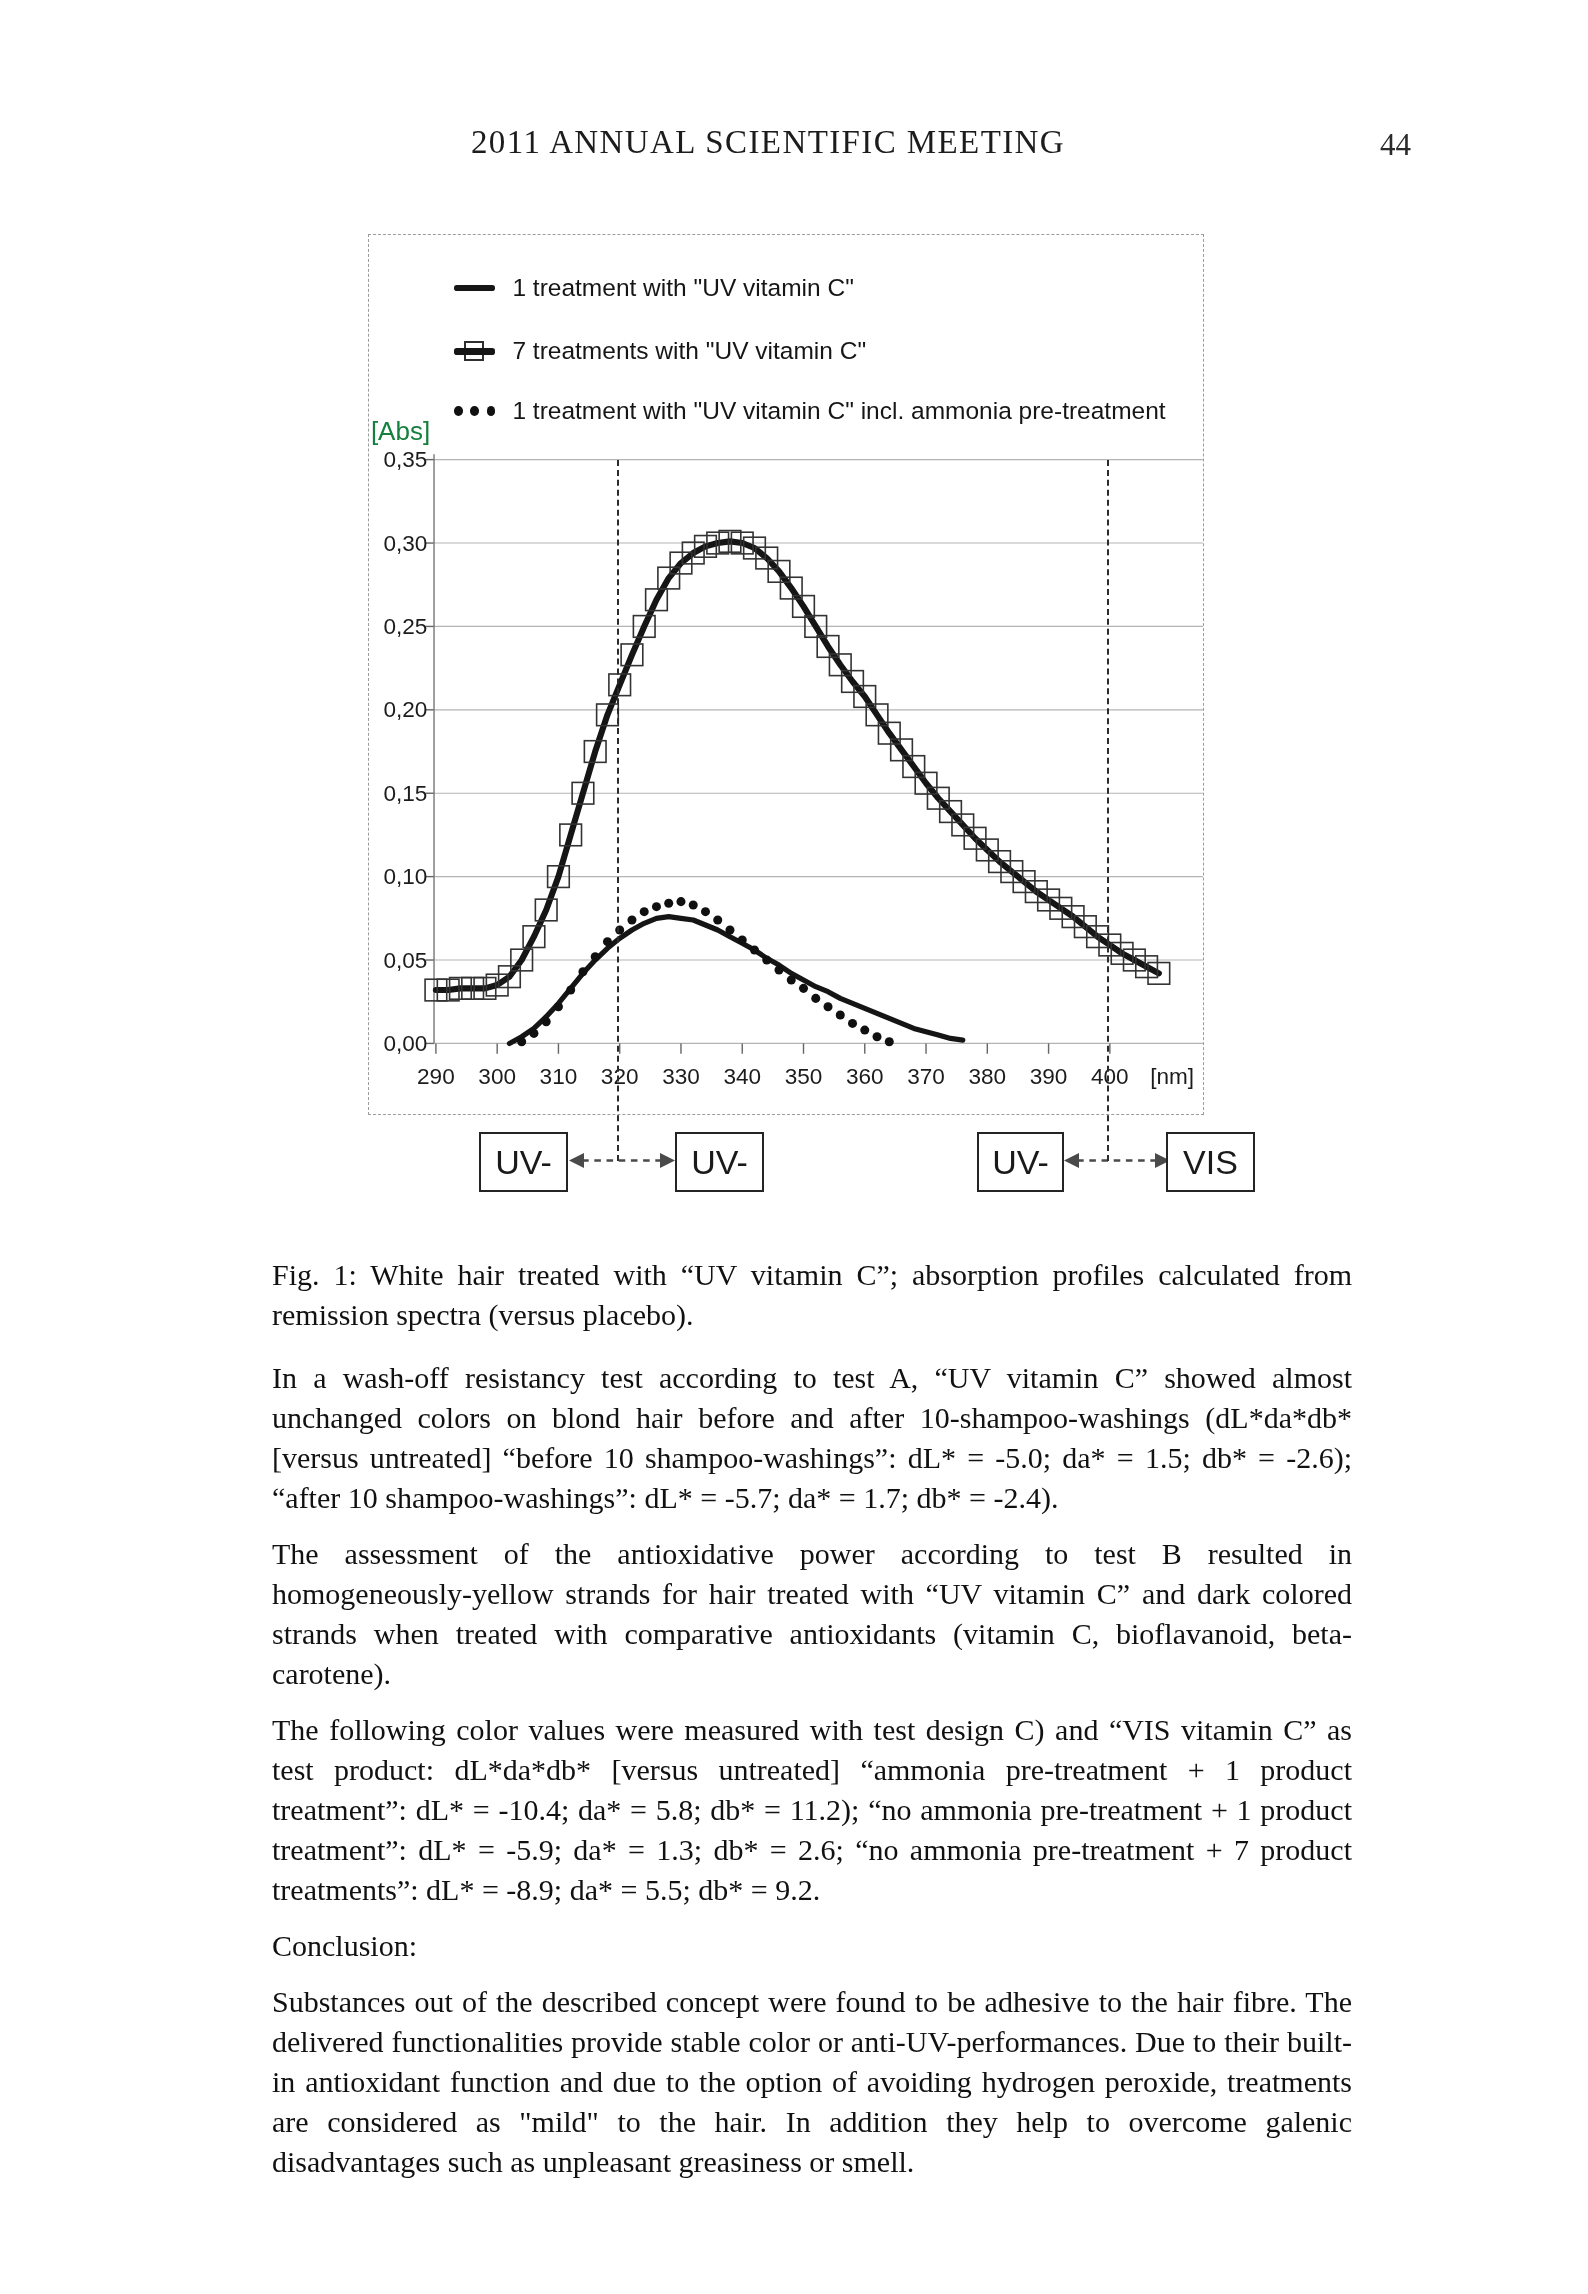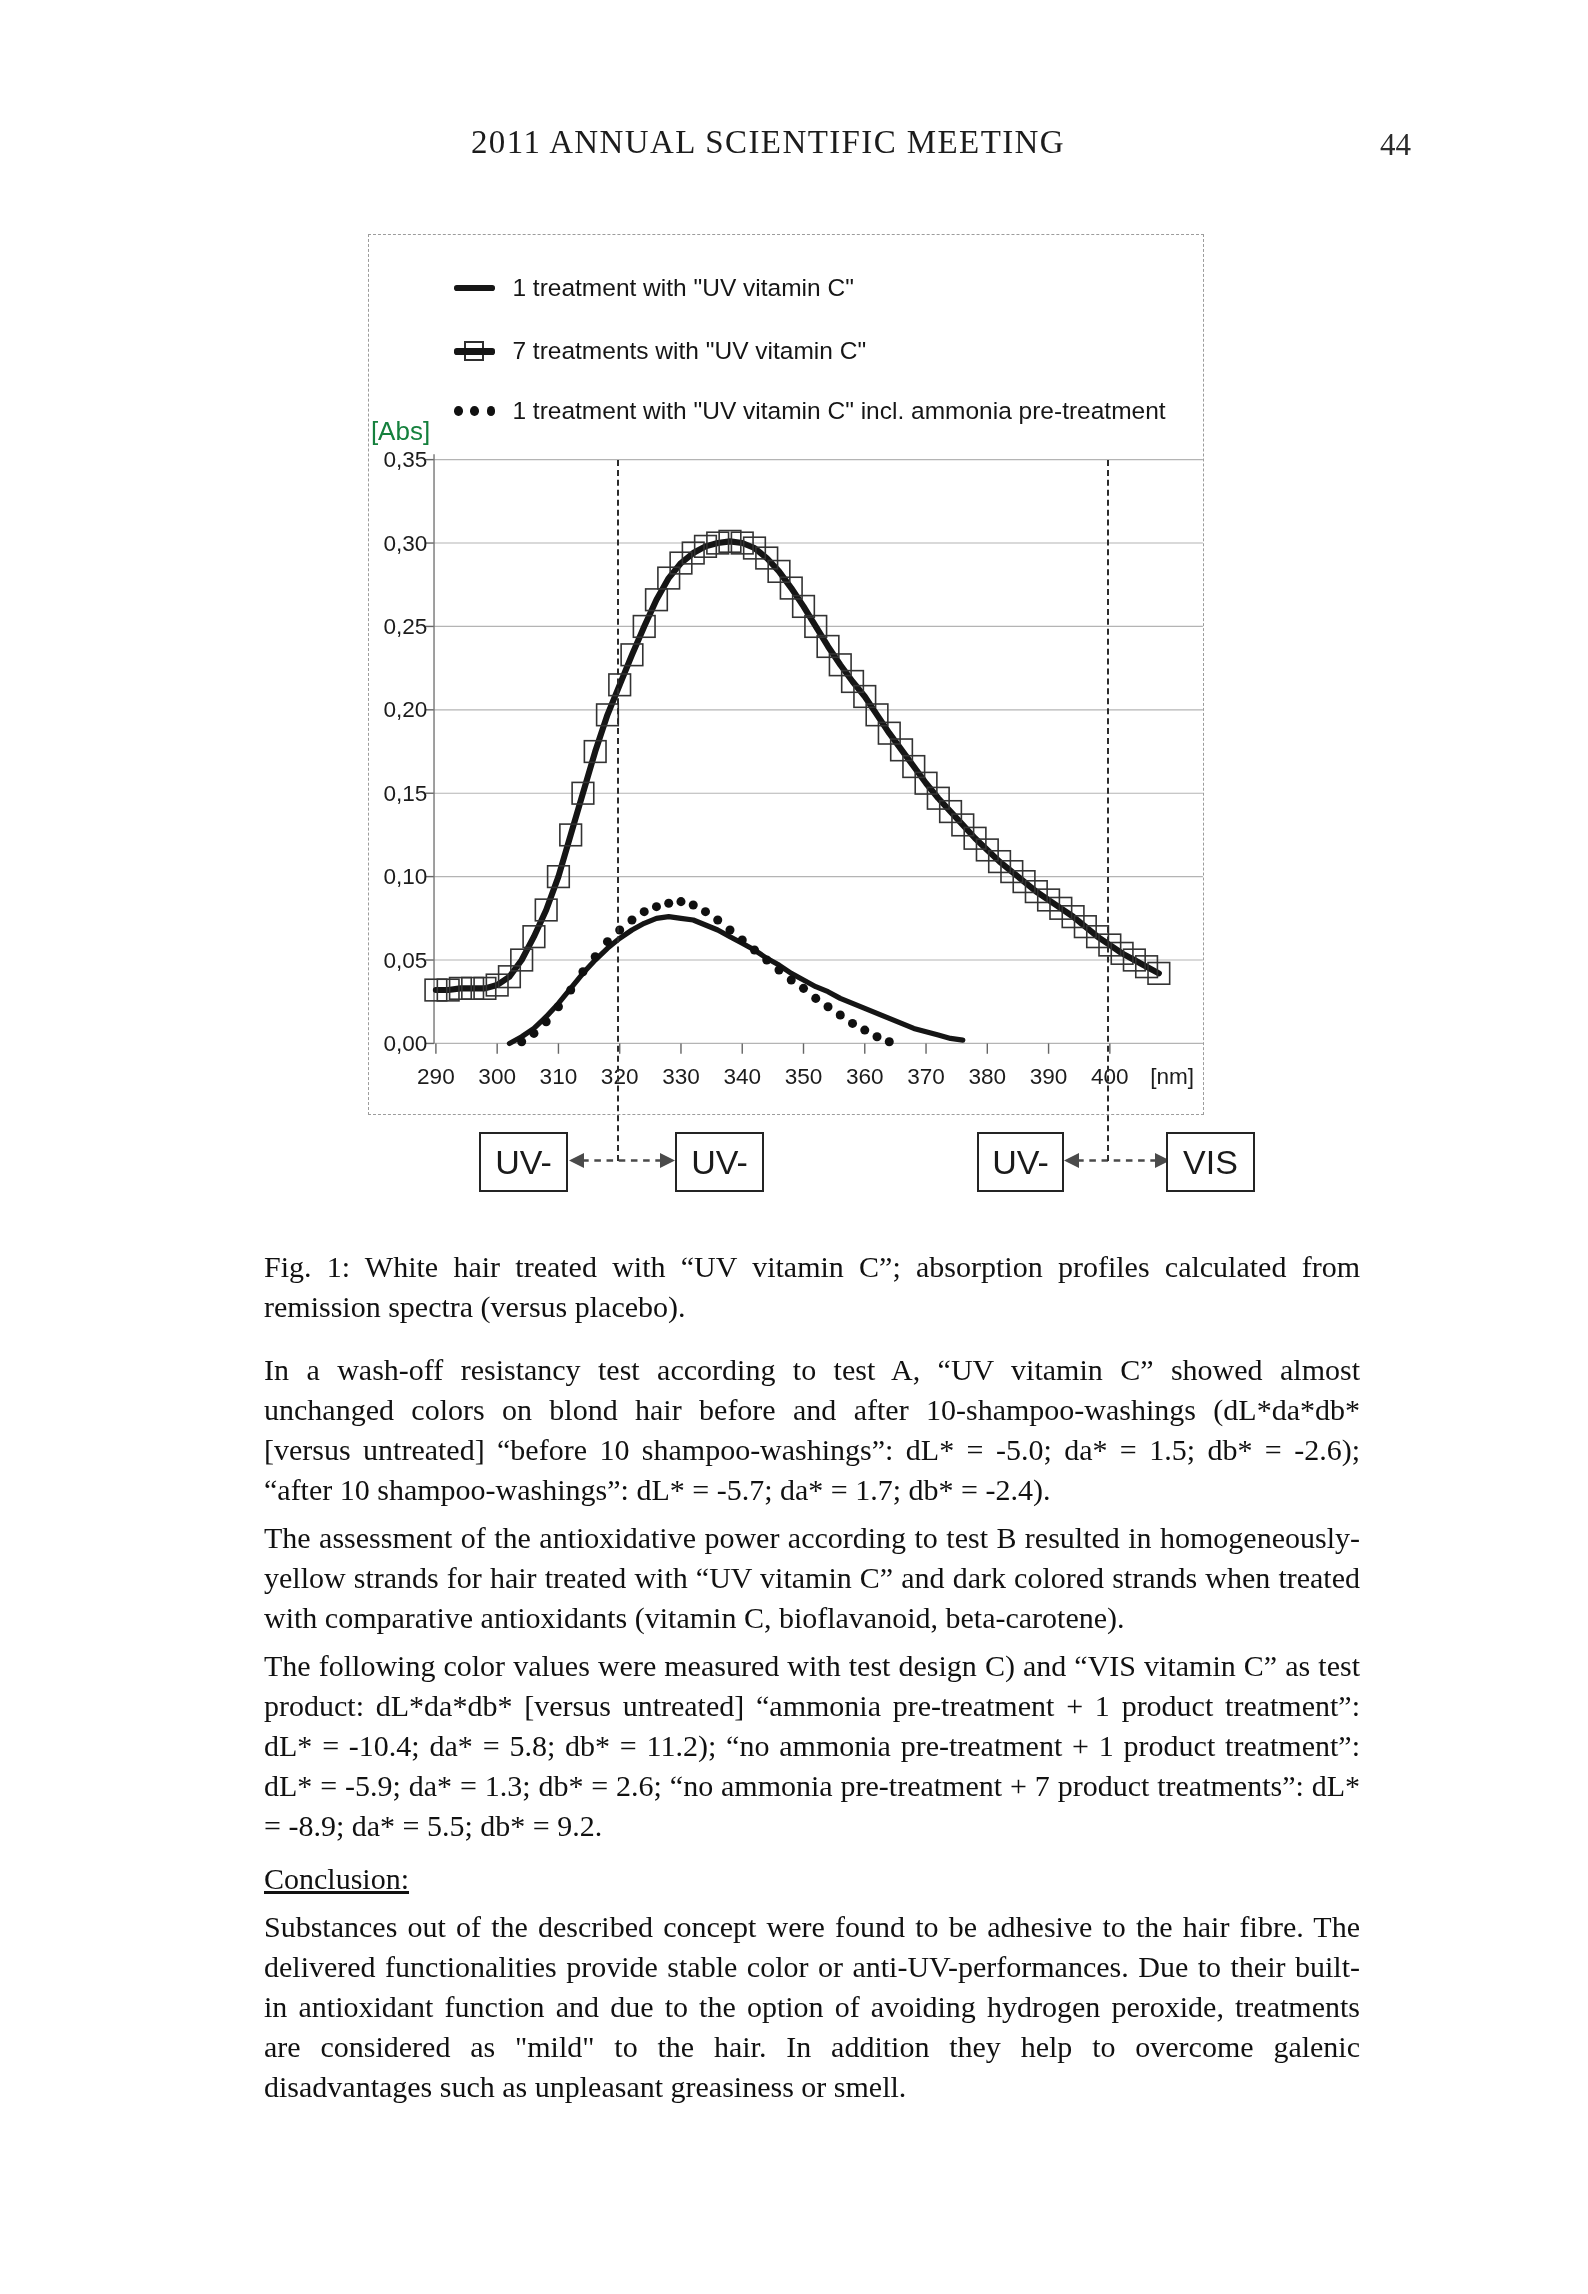--- a/index.html
+++ b/index.html
@@ -24,24 +24,24 @@
   
   .vline{position:absolute;top:460px;height:701px;width:0;border-left:2.8px dashed #2b2b2b;z-index:5;}
   
   .region-box{position:absolute;top:1132px;height:60px;line-height:56px;text-align:center;
               border:2.8px solid #242424;box-sizing:border-box;background:#fff;z-index:6;
               font-family:"Liberation Sans",sans-serif;font-size:34px;color:#1a1a1a;}
   .arrow-svg{position:absolute;top:1150px;z-index:4;}
   
   .textcol{position:absolute;left:256px;top:1239px;width:1112px;font-size:30px;line-height:40px;
            text-align:justify;color:#111;}
-  .textcol p{margin:8px;}
+  .textcol p{margin:16px;}
   .caption{margin-bottom:22.6px !important;}
   .concl-head{margin-top:13px !important;}
-  .concl-head span{text-decoration:underline;}
+  .concl-head span{}
 </style>
 </head>
 <body>
 
 <div class="page">
 
   <div class="hdr-title">2011 ANNUAL SCIENTIFIC MEETING</div>
   <div class="pg-num">44</div>
 
   <div class="figure">

